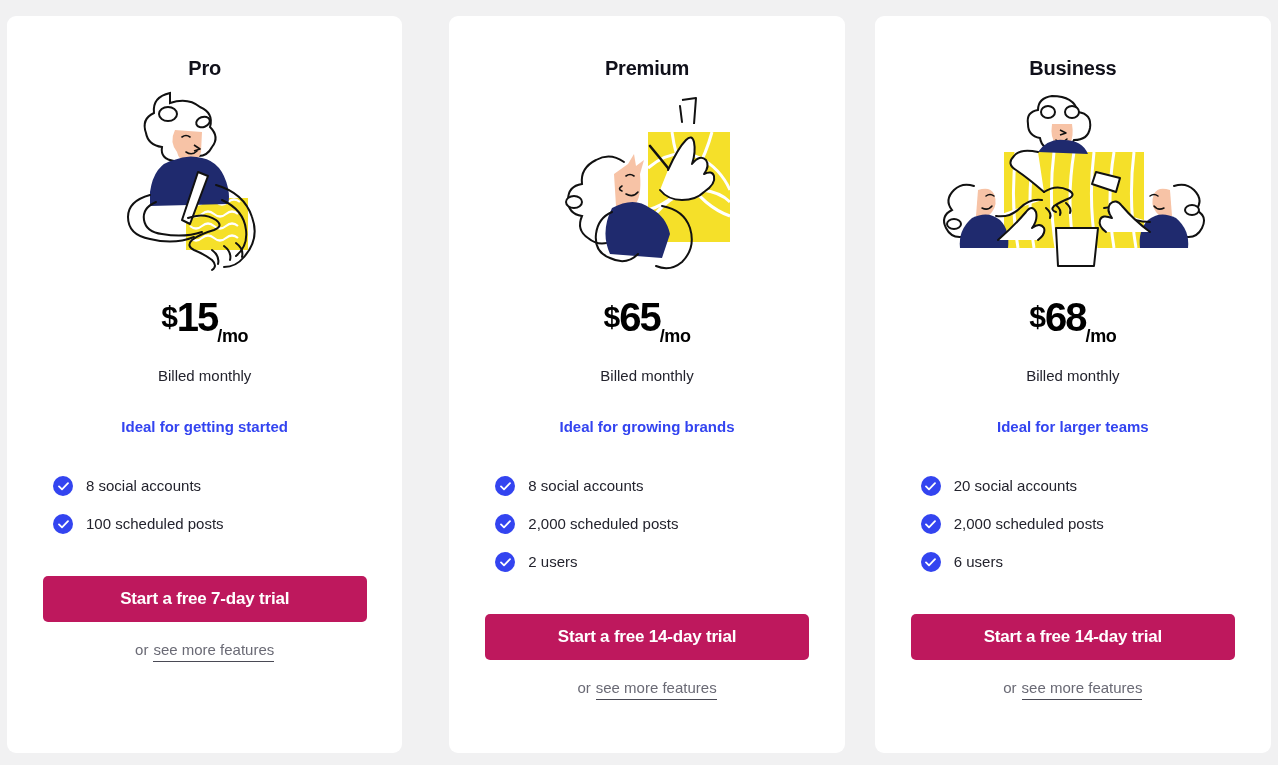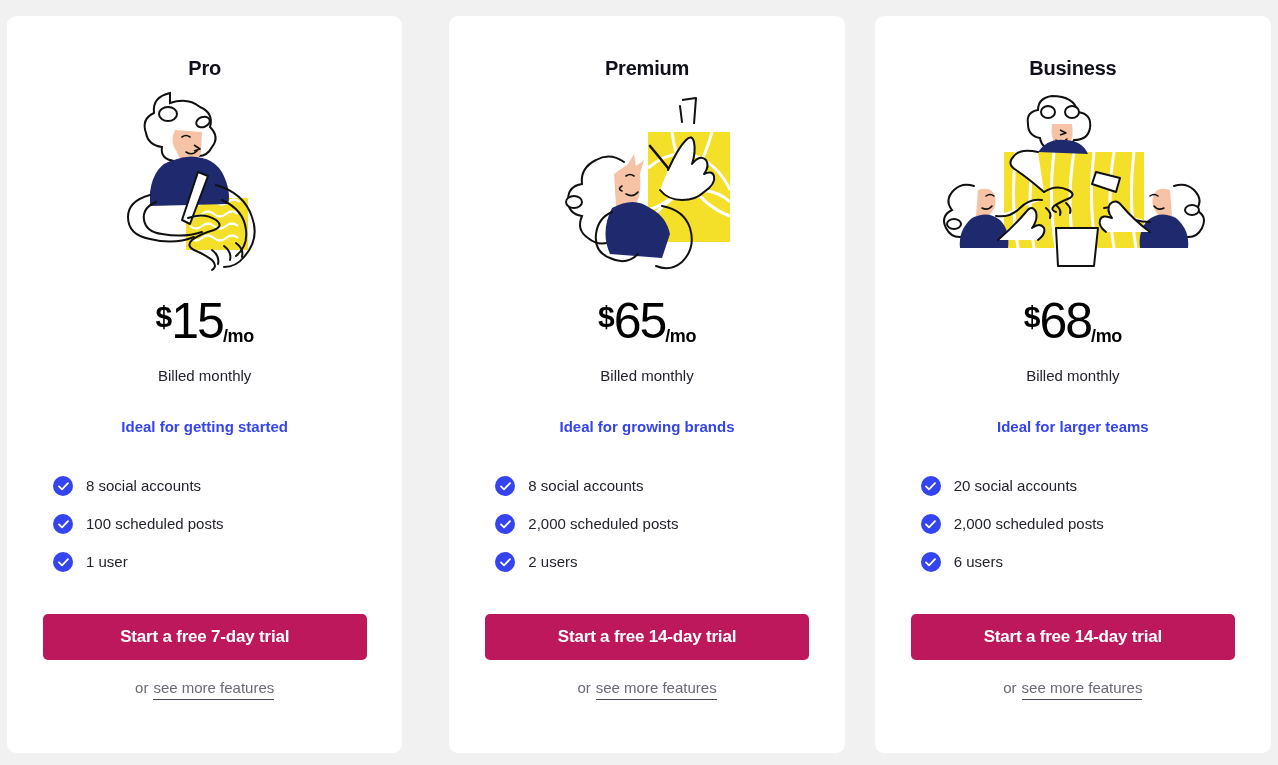--- a/index.html
+++ b/index.html
@@ -66,22 +66,22 @@
     height: 52px;
   }
   .price-currency {
     font-size: 30px;
     font-weight: bold;
     line-height: 1;
     margin-top: 4px;
     letter-spacing: -1px;
   }
   .price-amount {
-    font-size: 50px;
-    font-weight: normal;
+    font-size: 40px;
+    font-weight: bold;
     line-height: 0.95;
     letter-spacing: -2px;
   }
   .price-period {
     font-size: 18px;
     font-weight: bold;
     line-height: 1;
     align-self: flex-end;
     margin-bottom: 5px;
     letter-spacing: -0.4px;
@@ -217,28 +217,20 @@
         </span>
         <span class="feature-label">8 social accounts</span>
       </li>
       <li class="feature-item">
         <span class="check-badge">
           <svg width="11" height="9" viewBox="0 0 11 9">
               <path d="M1 4.4 L4 7.4 L10 1.2" stroke="#fff" stroke-width="1.8" fill="none" stroke-linecap="round" stroke-linejoin="round"></path>
             </svg>
         </span>
         <span class="feature-label">100 scheduled posts</span>
-      </li>
-      <li class="feature-item">
-        <span class="check-badge">
-          <svg width="11" height="9" viewBox="0 0 11 9">
-              <path d="M1 4.4 L4 7.4 L10 1.2" stroke="#fff" stroke-width="1.8" fill="none" stroke-linecap="round" stroke-linejoin="round"></path>
-            </svg>
-        </span>
-        <span class="feature-label">1 user</span>
       </li>
     </ul>
 
     <button class="cta-button">Start a free 7-day trial</button>
 
     <div class="more-row">
       <span>or</span>
       <a class="more-link">see more features</a>
     </div>
   </section>

